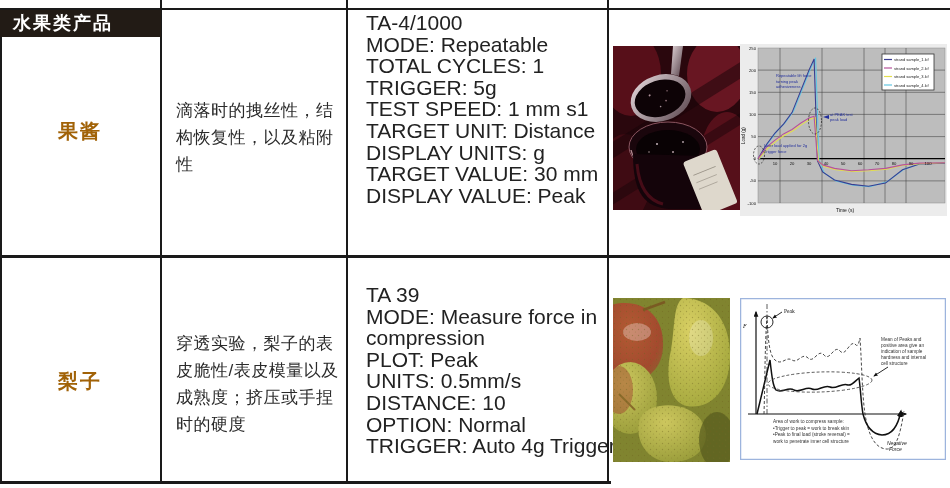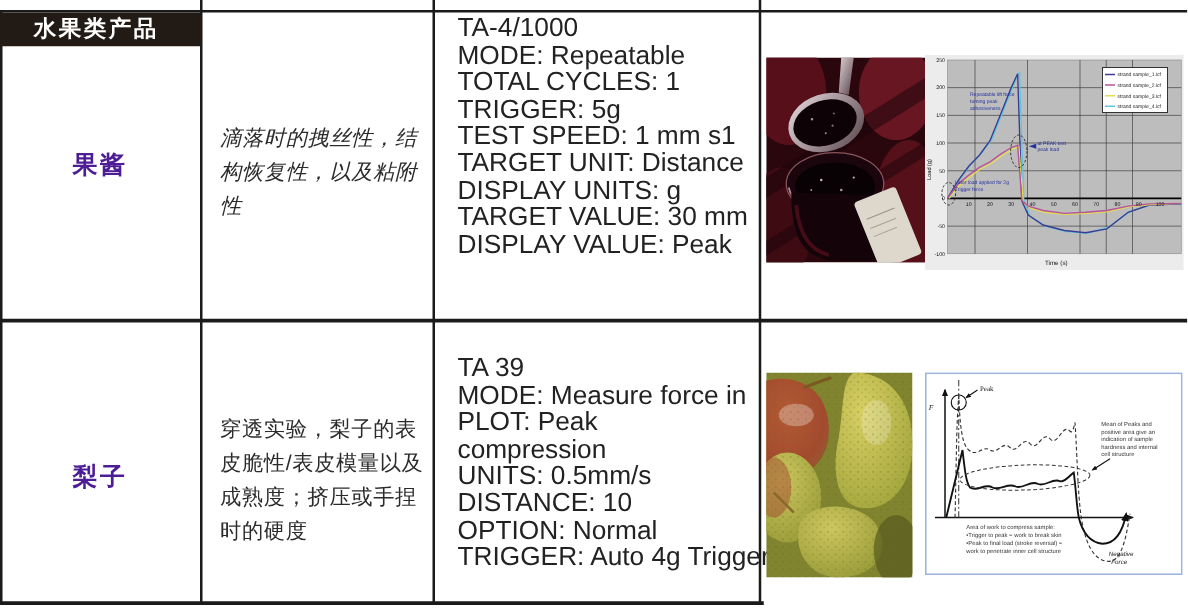--- a/index.html
+++ b/index.html
@@ -3,26 +3,26 @@
 <meta charset="utf-8">
 <style>
   html,body{margin:0;padding:0;background:#ffffff;}
   .screen{
     position:relative;width:950px;height:488px;background:#ffffff;overflow:hidden;
     font-family:"Liberation Sans","DejaVu Sans",sans-serif;color:#2b2b2b;
   }
   .bord{position:absolute;background:#1a1a1a;}
   .header-band{
     position:absolute;left:0;top:10px;width:161px;height:27px;background:#221b15;
-    color:#ffffff;font-weight:bold;font-size:18px;line-height:27px;padding-left:27px;
+    color:#ffffff;font-weight:bold;font-size:18px;line-height:27px;padding-left:13px;
     box-sizing:border-box;letter-spacing:2px;
   }
   .cat{
     position:absolute;left:0;width:160px;text-align:center;
-    font-size:20px;font-weight:bold;color:#4c1d95;letter-spacing:2px;
+    font-size:20px;font-weight:bold;color:#a16207;letter-spacing:2px;
   }
   .desc{
     position:absolute;font-size:17px;line-height:27px;color:#2b2b2b;letter-spacing:0.5px;
   }
   .method{position:absolute;font-size:21px;line-height:21.6px;color:#222;}
   .method div{white-space:nowrap;}
   .imgbox{position:absolute;}
   svg text{font-family:"Liberation Sans","DejaVu Sans",sans-serif;}
   svg .serif{font-family:"Liberation Serif","DejaVu Serif",serif;}
 </style>
@@ -35,21 +35,21 @@
   <div class="bord" style="left:0;top:255px;width:950px;height:3px;"></div>
   <div class="bord" style="left:0;top:481px;width:611px;height:3px;"></div>
   <div class="bord" style="left:0;top:8px;width:2px;height:476px;"></div>
   <div class="bord" style="left:160px;top:0;width:2px;height:484px;"></div>
   <div class="bord" style="left:346px;top:0;width:2px;height:484px;"></div>
   <div class="bord" style="left:607px;top:0;width:2px;height:484px;"></div>
 
   <div class="header-band">水果类产品</div>
 
   <div class="cat" style="top:118px;">果酱</div>
-  <div class="desc" style="left:176px;top:97px;width:160px;font-style:italic;">滴落时的拽丝性，结构恢复性，以及粘附性</div>
+  <div class="desc" style="left:176px;top:97px;width:160px;">滴落时的拽丝性，结构恢复性，以及粘附性</div>
   <div class="method" style="left:366px;top:12px;">
     <div>TA-4/1000</div>
     <div>MODE: Repeatable</div>
     <div>TOTAL CYCLES: 1</div>
     <div>TRIGGER: 5g</div>
     <div>TEST SPEED: 1 mm s1</div>
     <div>TARGET UNIT: Distance</div>
     <div>DISPLAY UNITS: g</div>
     <div>TARGET VALUE: 30 mm</div>
     <div>DISPLAY VALUE: Peak</div>
@@ -182,22 +182,22 @@
       </g>
       <path d="M89,71 L83,73 L89,75 Z" fill="#24309c"></path>
     </svg>
   </div>
 
   <div class="cat" style="top:368px;">梨子</div>
   <div class="desc" style="left:176px;top:330px;width:166px;">穿透实验，梨子的表皮脆性/表皮模量以及成熟度；挤压或手捏时的硬度</div>
   <div class="method" style="left:366px;top:284px;">
     <div>TA 39</div>
     <div>MODE: Measure force in</div>
+    <div>compression</div>
     <div>PLOT: Peak</div>
-    <div>compression</div>
     <div>UNITS: 0.5mm/s</div>
     <div>DISTANCE: 10</div>
     <div>OPTION: Normal</div>
     <div>TRIGGER: Auto 4g Trigger</div>
   </div>
 
   <div class="imgbox" style="left:613px;top:298px;width:117px;height:164px;">
     <svg width="117" height="164" viewBox="0 0 117 164">
       <defs>
         <pattern id="speck" width="6" height="6" patternUnits="userSpaceOnUse">

